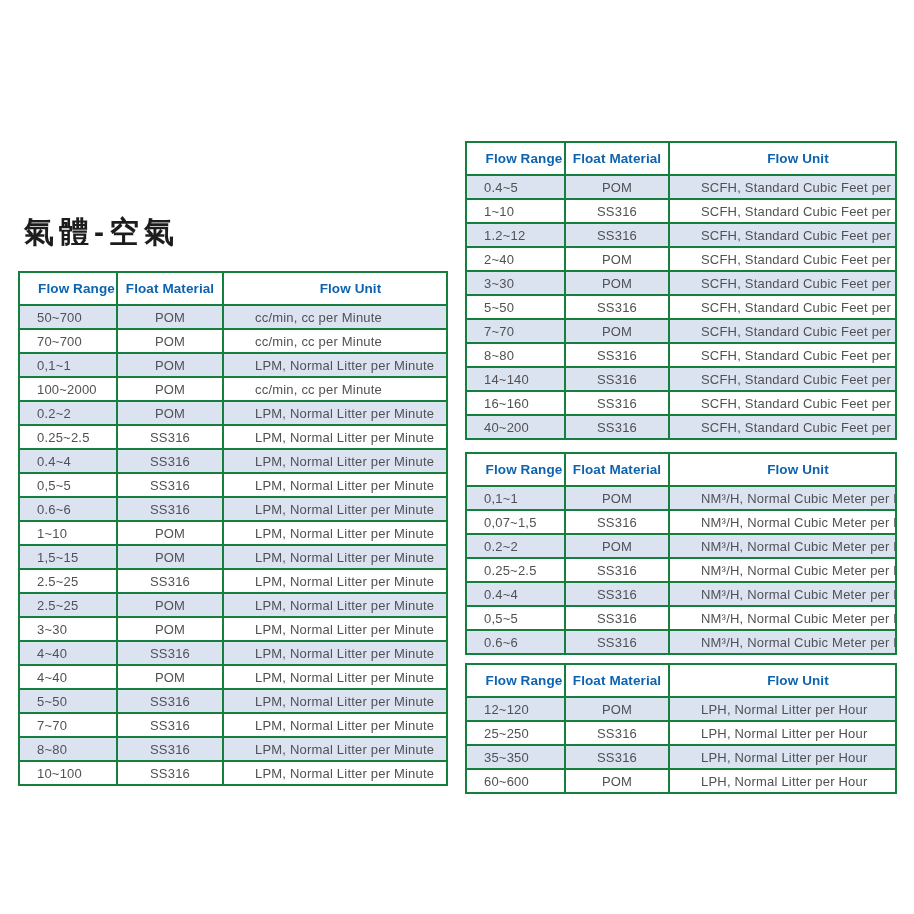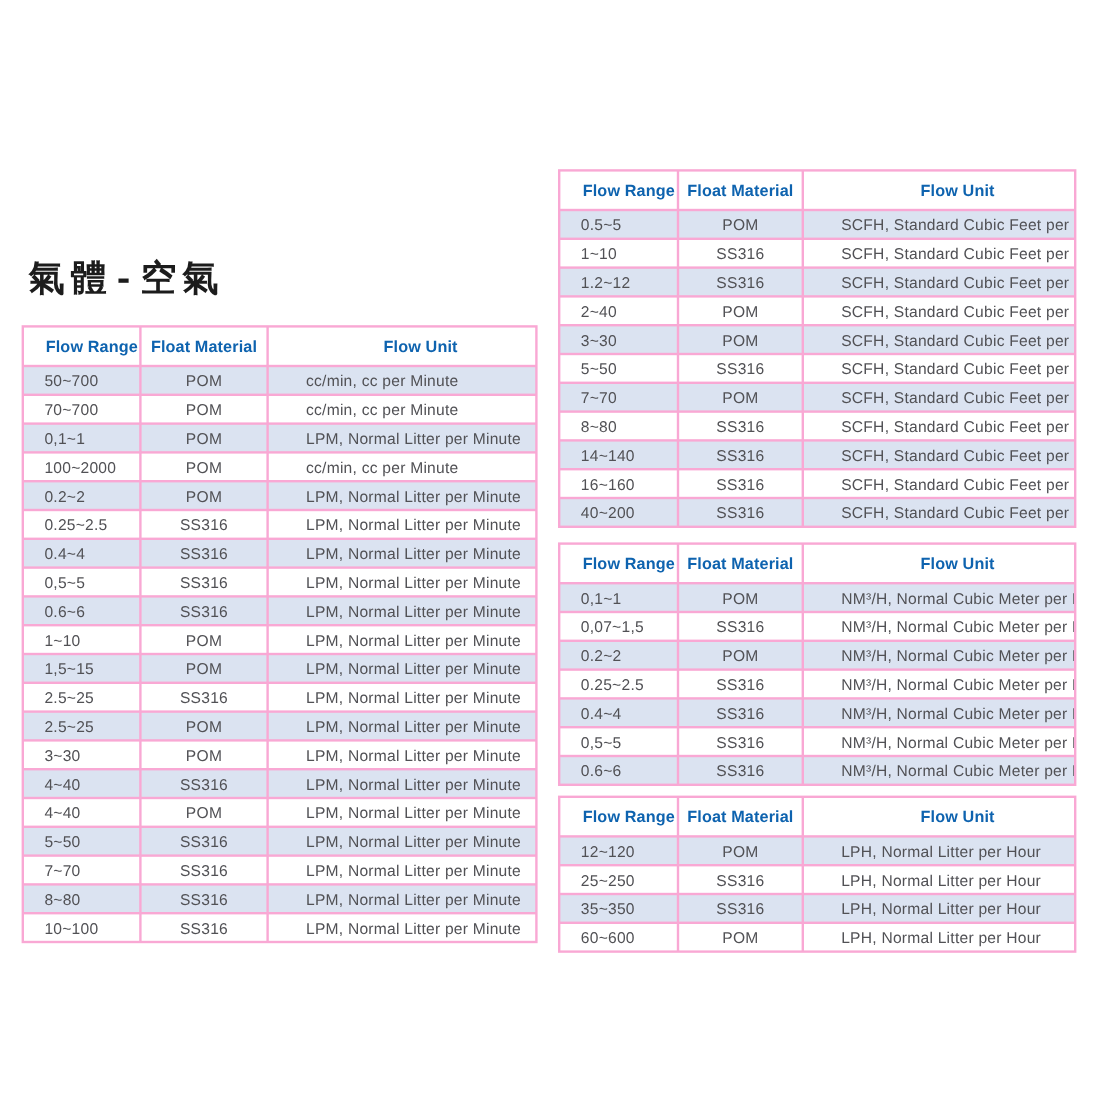--- a/index.html
+++ b/index.html
@@ -7,29 +7,29 @@
     width: 914px; height: 914px;
     background: #ffffff;
     position: relative;
     font-family: "Liberation Sans", "DejaVu Sans", sans-serif;
     overflow: hidden;
   }
   .page-title {
     position: absolute;
     left: 24px; top: 212px;
     margin: 0;
-    font-family: Liberation Mono, monospace;
+    font-family: Liberation Sans, sans-serif;
     font-size: 30px;
     font-weight: bold;
     color: #1c1c1c;
     letter-spacing: 5px;
   }
   .tbl {
     position: absolute;
-    background: #f9a8d4;          
+    background: #15803d;          
     padding: 2px;
     display: grid;
     gap: 2px;
     box-sizing: border-box;
   }
   #tbl-lpm  { left: 18px;  top: 271px; width: 430px; grid-template-columns: 96px 104px 1fr; }
   #tbl-scfh { left: 465px; top: 141px; width: 432px; grid-template-columns: 97px 102px 1fr; }
   #tbl-nm3h { left: 465px; top: 452px; width: 432px; grid-template-columns: 97px 102px 1fr; }
   #tbl-lph  { left: 465px; top: 663px; width: 432px; grid-template-columns: 97px 102px 1fr; }
   .cell {
@@ -123,21 +123,21 @@
     <div class="cell c1 light">SS316</div>
     <div class="cell c2 light">LPM, Normal Litter per Minute</div>
     <div class="cell c0">10~100</div>
     <div class="cell c1">SS316</div>
     <div class="cell c2">LPM, Normal Litter per Minute</div>
   </div>
 <div id="tbl-scfh" class="tbl">
     <div class="cell hcell c0">Flow Range</div>
     <div class="cell hcell c1">Float Material</div>
     <div class="cell hcell c2">Flow Unit</div>
-    <div class="cell c0 light">0.5~5</div>
+    <div class="cell c0 light">0.4~5</div>
     <div class="cell c1 light">POM</div>
     <div class="cell c2 light">SCFH, Standard Cubic Feet per Hour</div>
     <div class="cell c0">1~10</div>
     <div class="cell c1">SS316</div>
     <div class="cell c2">SCFH, Standard Cubic Feet per Hour</div>
     <div class="cell c0 light">1.2~12</div>
     <div class="cell c1 light">SS316</div>
     <div class="cell c2 light">SCFH, Standard Cubic Feet per Hour</div>
     <div class="cell c0">2~40</div>
     <div class="cell c1">POM</div>

